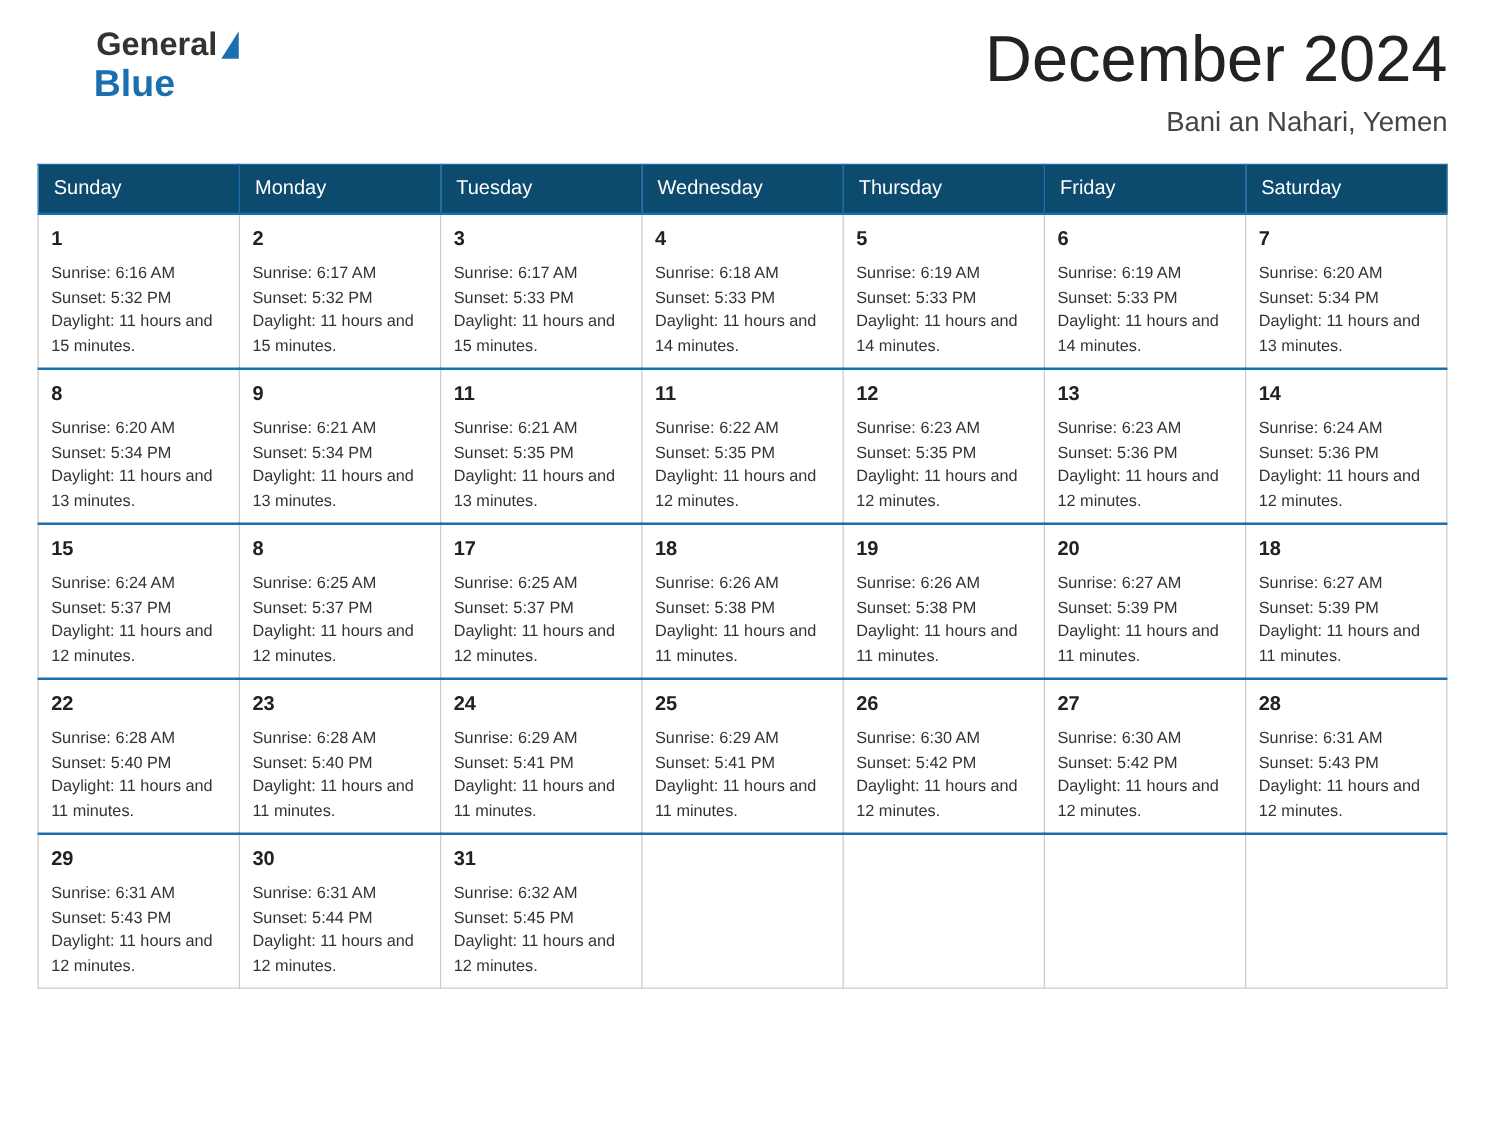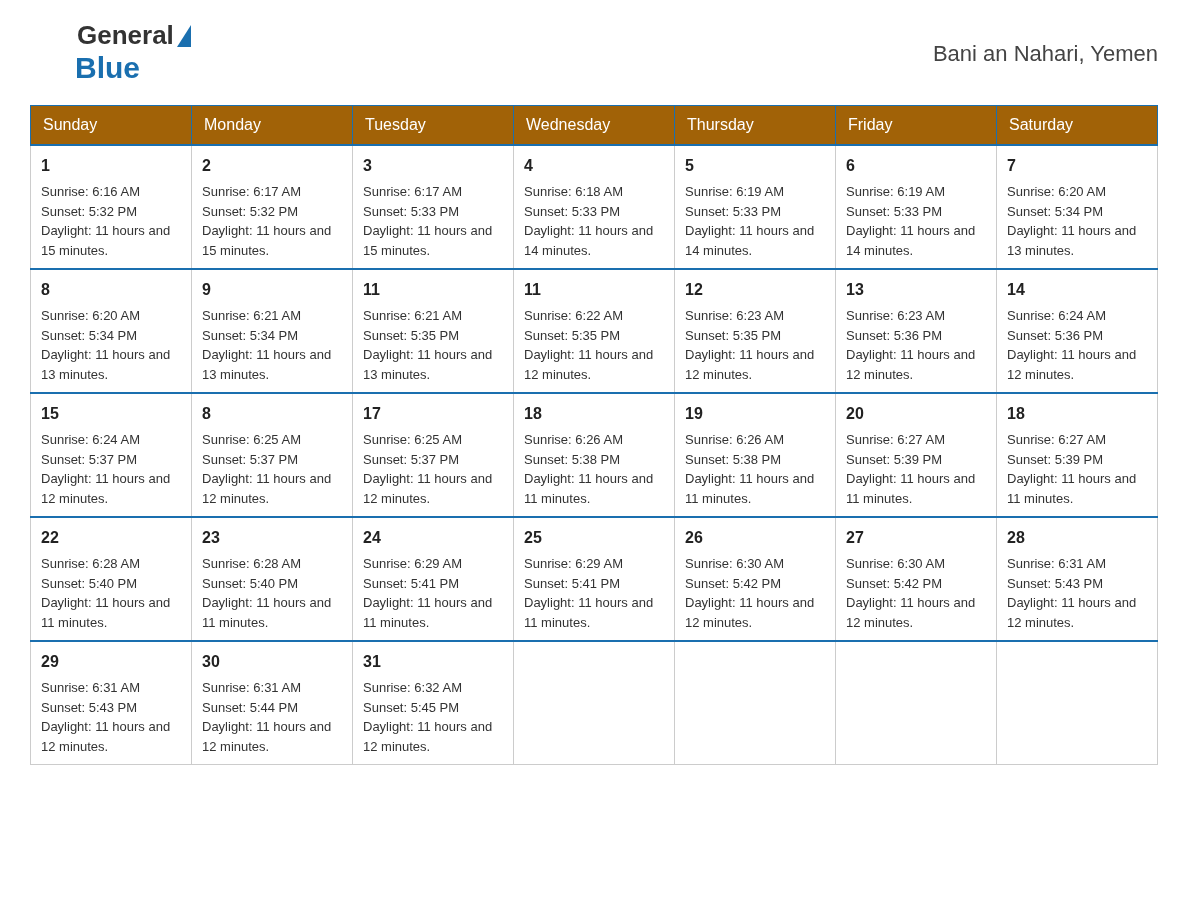--- a/index.html
+++ b/index.html
@@ -51,29 +51,29 @@
     }
     .month-title {
       font-size: 52px;
       font-weight: normal;
       color: #222;
       line-height: 1.1;
     }
     .location {
       font-size: 22px;
       color: #444;
-      margin-top: 21px;
+      margin-top: 8px;
     }
     .calendar {
       width: 100%;
       border-collapse: collapse;
       border: 1px solid #aaa;
     }
     .calendar th {
-      background-color: #a16207;
+      background-color: #0c4a6e;
       color: #fff;
       padding: 10px 12px;
       font-size: 16px;
       font-weight: normal;
       text-align: left;
       border: 1px solid #1a6faf;
     }
     .calendar td {
       vertical-align: top;
       padding: 8px 10px;
@@ -106,20 +106,21 @@
 
 <div class="header">
   <div class="logo">
     <div class="logo-top">
       <span class="logo-general">General</span>
       <div class="logo-triangle"></div>
     </div>
     <span class="logo-blue">Blue</span>
   </div>
   <div class="title-section">
+    <div class="month-title">December 2024</div>
     <div class="location">Bani an Nahari, Yemen</div>
   </div>
 </div>
 
 <table class="calendar">
   <thead>
     <tr>
     <th>Sunday</th>
         <th>Monday</th>
         <th>Tuesday</th>

